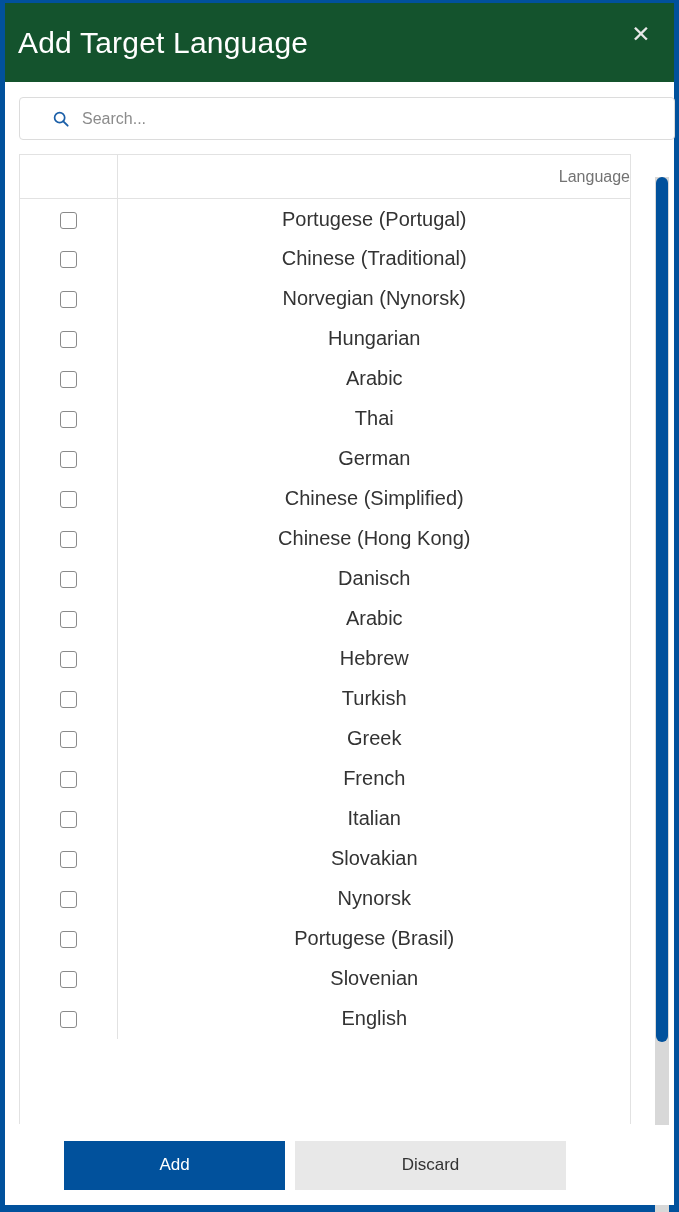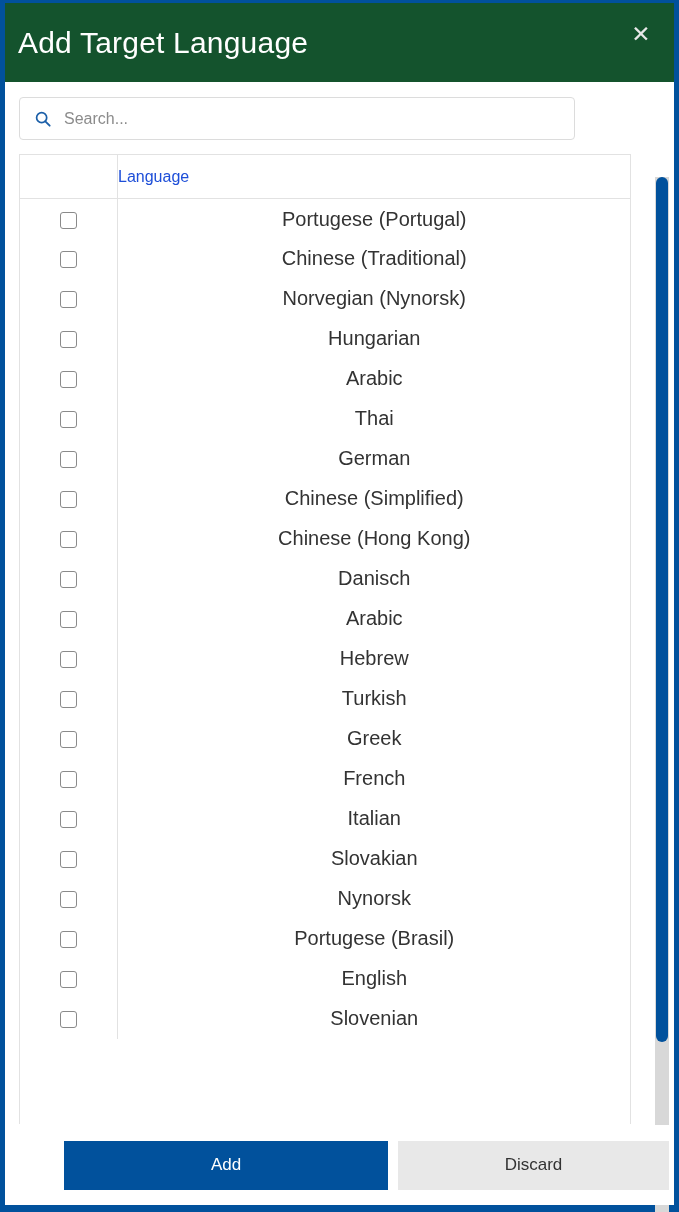--- a/index.html
+++ b/index.html
@@ -61,28 +61,28 @@
   #dialog-body {
     position: relative;
     height: 1043px;
     background: #ffffff;
     padding: 15px 14px 0 14px;
   }
 
   
   #search-wrap {
     position: relative;
-    width: 556px;
+    width: 656px;
     height: 43px;
     border: 1px solid #dcdcdc;
     border-radius: 4px;
     background: #ffffff;
     display: flex;
     align-items: center;
-    padding-left: 14px;
+    padding-left: 32px;
   }
   #search-icon { width: 18px; height: 18px; flex: 0 0 auto; display:block; }
   #search-input {
     flex: 1 1 auto;
     border: none;
     outline: none;
     background: transparent;
     font-family: "Liberation Sans", sans-serif;
     font-size: 16px;
     color: #333333;
@@ -100,23 +100,23 @@
     overflow: hidden;
   }
   #lang-table { width: 612px; border-collapse: collapse; table-layout: fixed; }
   #lang-table col.c-check { width: 98px; }
 
   #lang-table thead th {
     height: 44px;
     border: 1px solid #e2e2e2;
     font-weight: 400;
     font-size: 16px;
-    color: #1d4ed8;
-    background: #ffffff;
-    text-align: left;
+    color: #737373;
+    background: #ffffff;
+    text-align: right;
     vertical-align: middle;
   }
   #lang-table thead th.th-check { border-right: 1px solid #e2e2e2; }
 
   #lang-table tbody td {
     height: 40px;
     background: #ffffff;
     text-align: center;
     vertical-align: middle;
     font-size: 20px;
@@ -182,21 +182,21 @@
     height: 49px;
     border: none;
     font-family: "Liberation Sans", sans-serif;
     font-size: 17px;
     cursor: pointer;
     display: flex;
     align-items: center;
     justify-content: center;
   }
   #add-button {
-    width: 324px;
+    width: 221px;
     background: #01519c;
     color: #ffffff;
   }
   #discard-button {
     width: 271px;
     background: #e8e8e8;
     color: #333333;
     margin-left: 10px;
   }
 </style>
@@ -304,25 +304,25 @@
             <tr>
               <td class="cell-check"><span class="row-checkbox"></span></td>
               <td class="cell-lang">Nynorsk</td>
             </tr>
             <tr>
               <td class="cell-check"><span class="row-checkbox"></span></td>
               <td class="cell-lang">Portugese (Brasil)</td>
             </tr>
             <tr>
               <td class="cell-check"><span class="row-checkbox"></span></td>
+              <td class="cell-lang">Slovenian</td>
+            </tr>
+            <tr>
+              <td class="cell-check"><span class="row-checkbox"></span></td>
               <td class="cell-lang">English</td>
-            </tr>
-            <tr>
-              <td class="cell-check"><span class="row-checkbox"></span></td>
-              <td class="cell-lang">Slovenian</td>
             </tr>
           </tbody>
       </table>
       <div id="table-frame-left"></div>
       <div id="table-frame-right"></div>
     </div>
 
     <div id="scrollbar-track">
       <div id="scrollbar-thumb"></div>
     </div>

